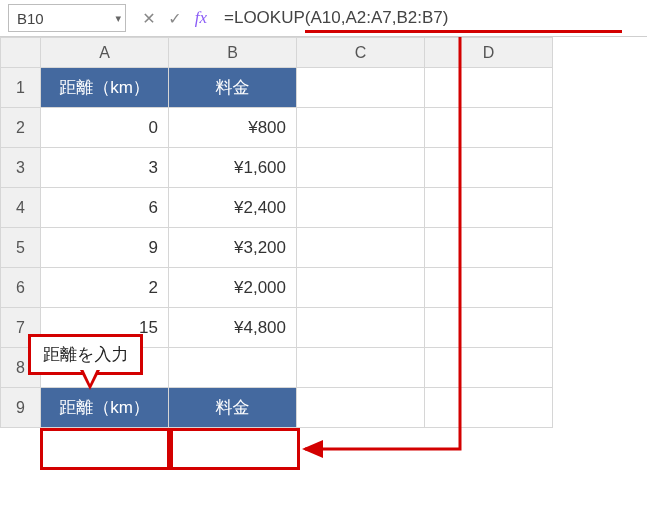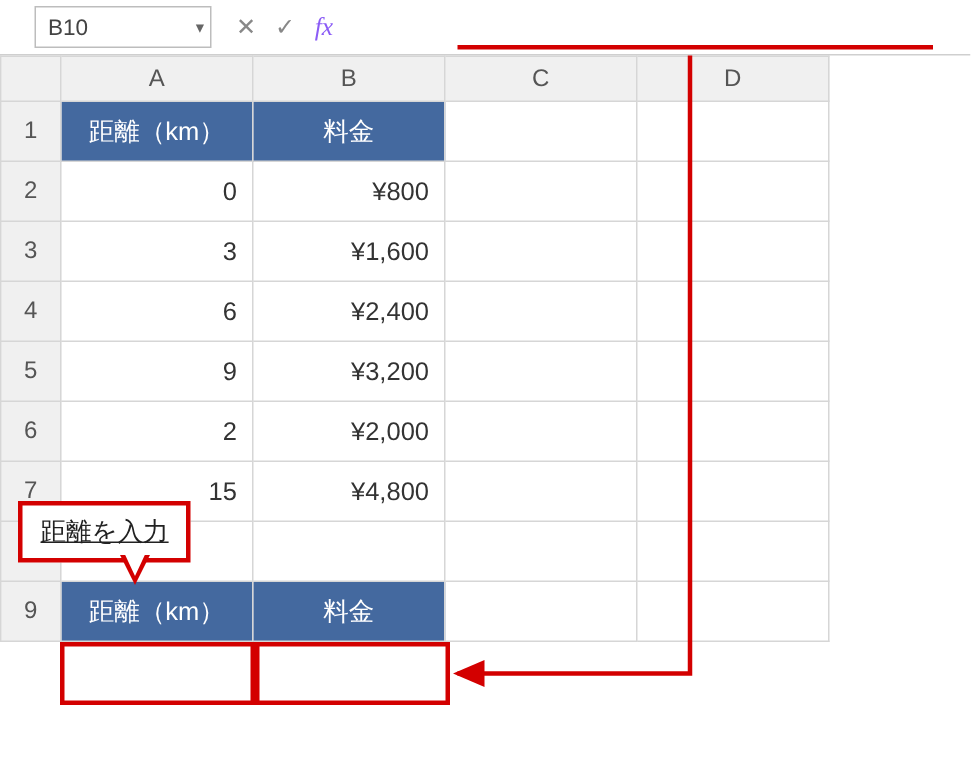--- a/index.html
+++ b/index.html
@@ -13,21 +13,21 @@
     overflow: hidden;
     position: relative;
   }
   
   .fbar {
     position: relative;
     height: 36px;
     border-bottom: 1px solid #cfcfcf;
     display: flex;
     align-items: center;
-    padding-left: 23px;
+    padding-left: 8px;
     background: #ffffff;
   }
   .name-box {
     width: 104px;
     height: 26px;
     border: 1px solid #bdbdbd;
     background: #ffffff;
     display: flex;
     align-items: center;
     justify-content: space-between;
@@ -161,20 +161,23 @@
   <div class="divider"></div>
   <div class="fbtn">
     <span>✕</span>
   </div>
   <div class="fbtn">
     <span>✓</span>
   </div>
   <div class="fbtn fx">
     <span>fx</span>
   </div>
+  <div class="formula-text">
+    <span>=LOOKUP(A10,A2:A7,B2:B7)</span>
+  </div>
   <div class="formula-underline"></div>
 </div>
 
 <div class="sheet">
 <table>
   <tbody>
         <tr>
     <th class="corner"></th>
     <th class="col-A hdrA">A</th>
     <th class="col-B hdrB">B</th>
@@ -241,21 +244,21 @@
   <tr>
     <th class="rowhdr">9</th>
     <td class="tbl-head">距離（km）</td>
     <td class="tbl-head">料金</td>
     <td></td>
     <td></td>
   </tr>
 </tbody>
     </table>
 
-<div class="callout" style="left:12px; top:297px;text-decoration:underline;">
+<div class="callout" style="left:28px; top:297px;">
   <span>距離を入力</span>
 </div>
 <div class="callout-tail" style="left:80px; top:333px;"></div>
 <div class="callout-tail-inner" style="left:83px; top:332px;"></div>
 
 <div class="red-box" style="left:40px; top:391px; width:130px; height:42px;"></div>
 
 <div class="red-box" style="left:170px; top:391px; width:130px; height:42px;"></div>
 
 <svg class="arrow" style="left:0; top:0;" width="647" height="517">

